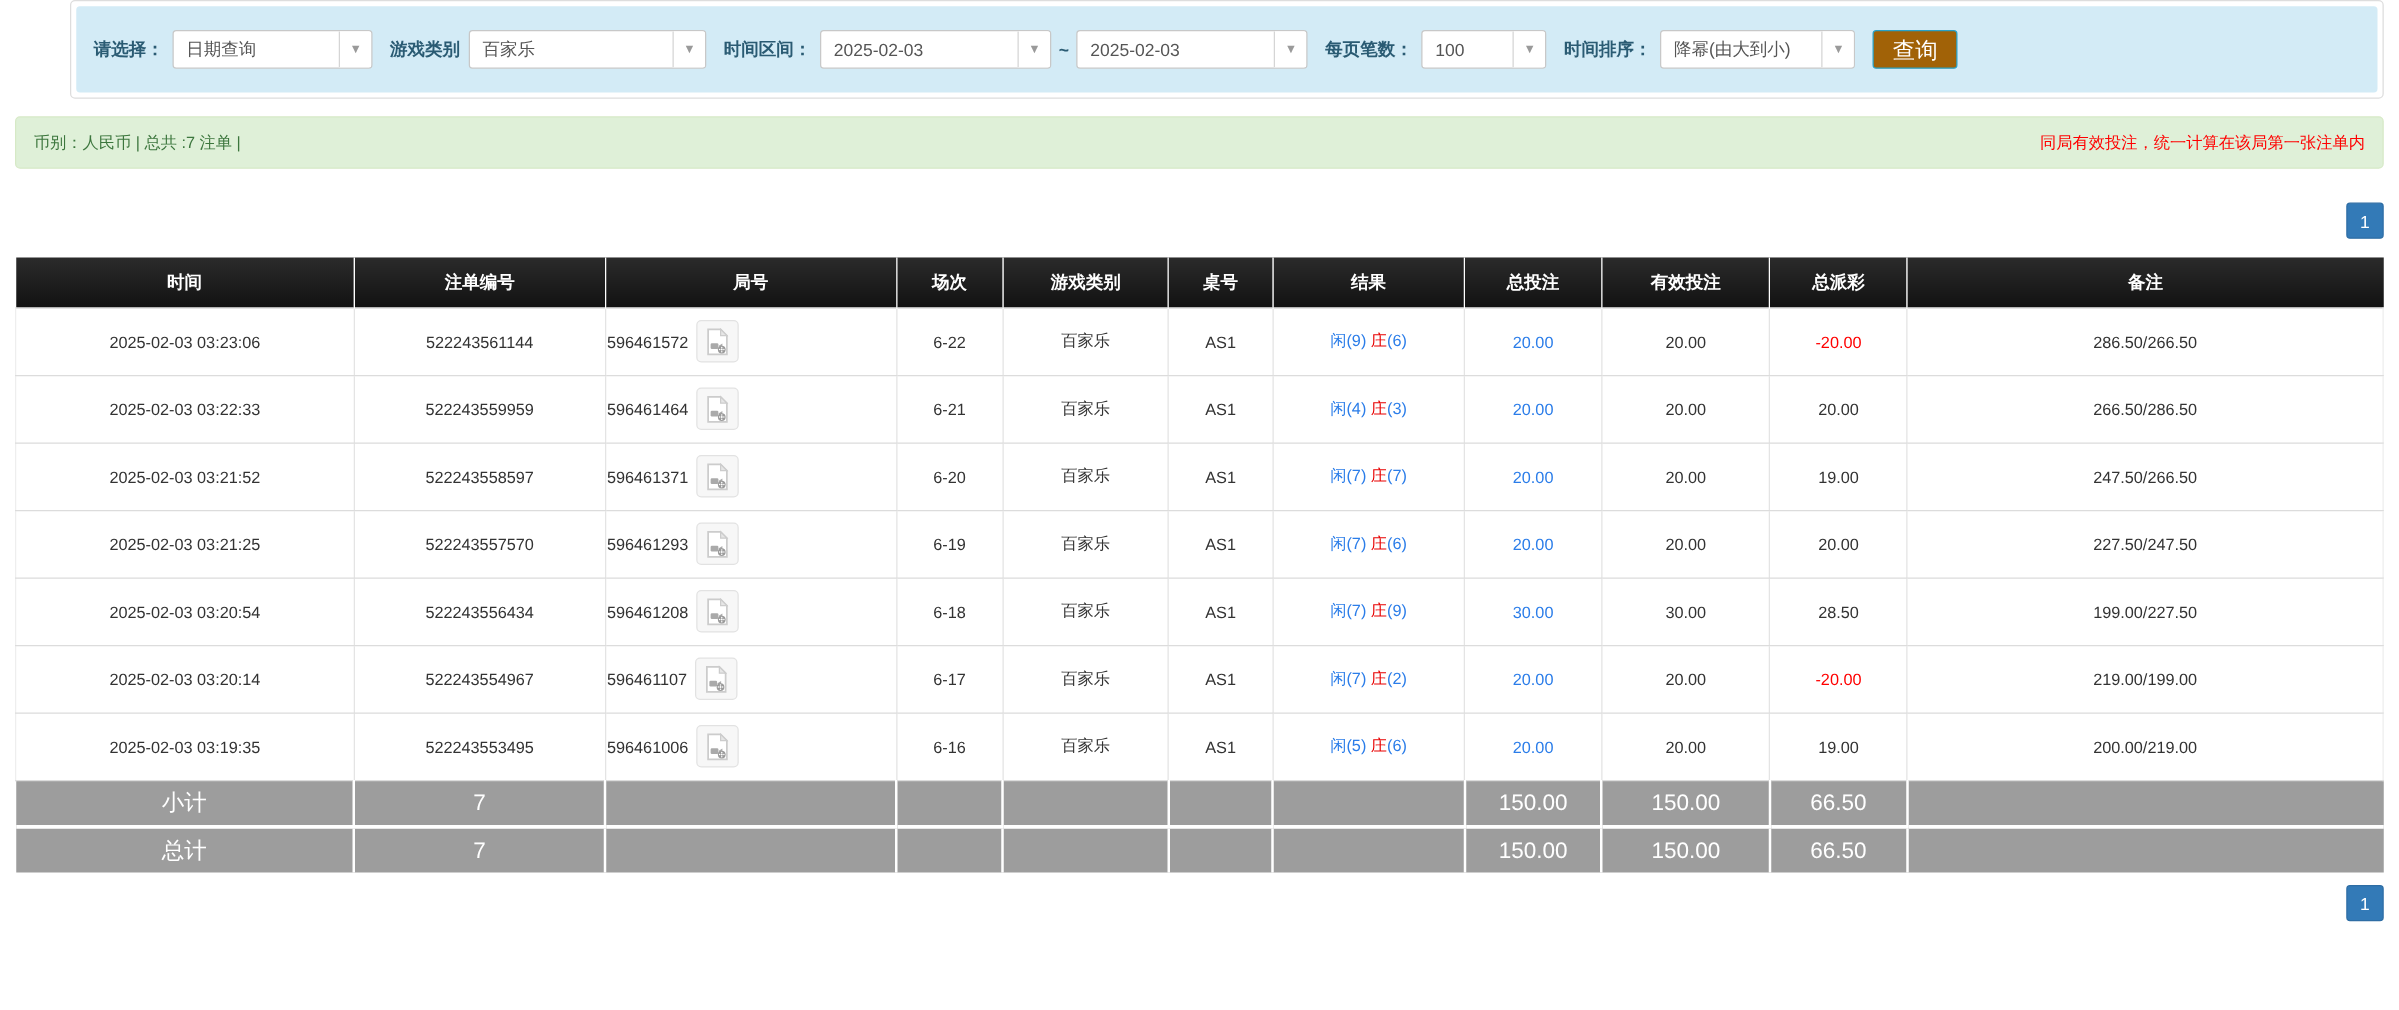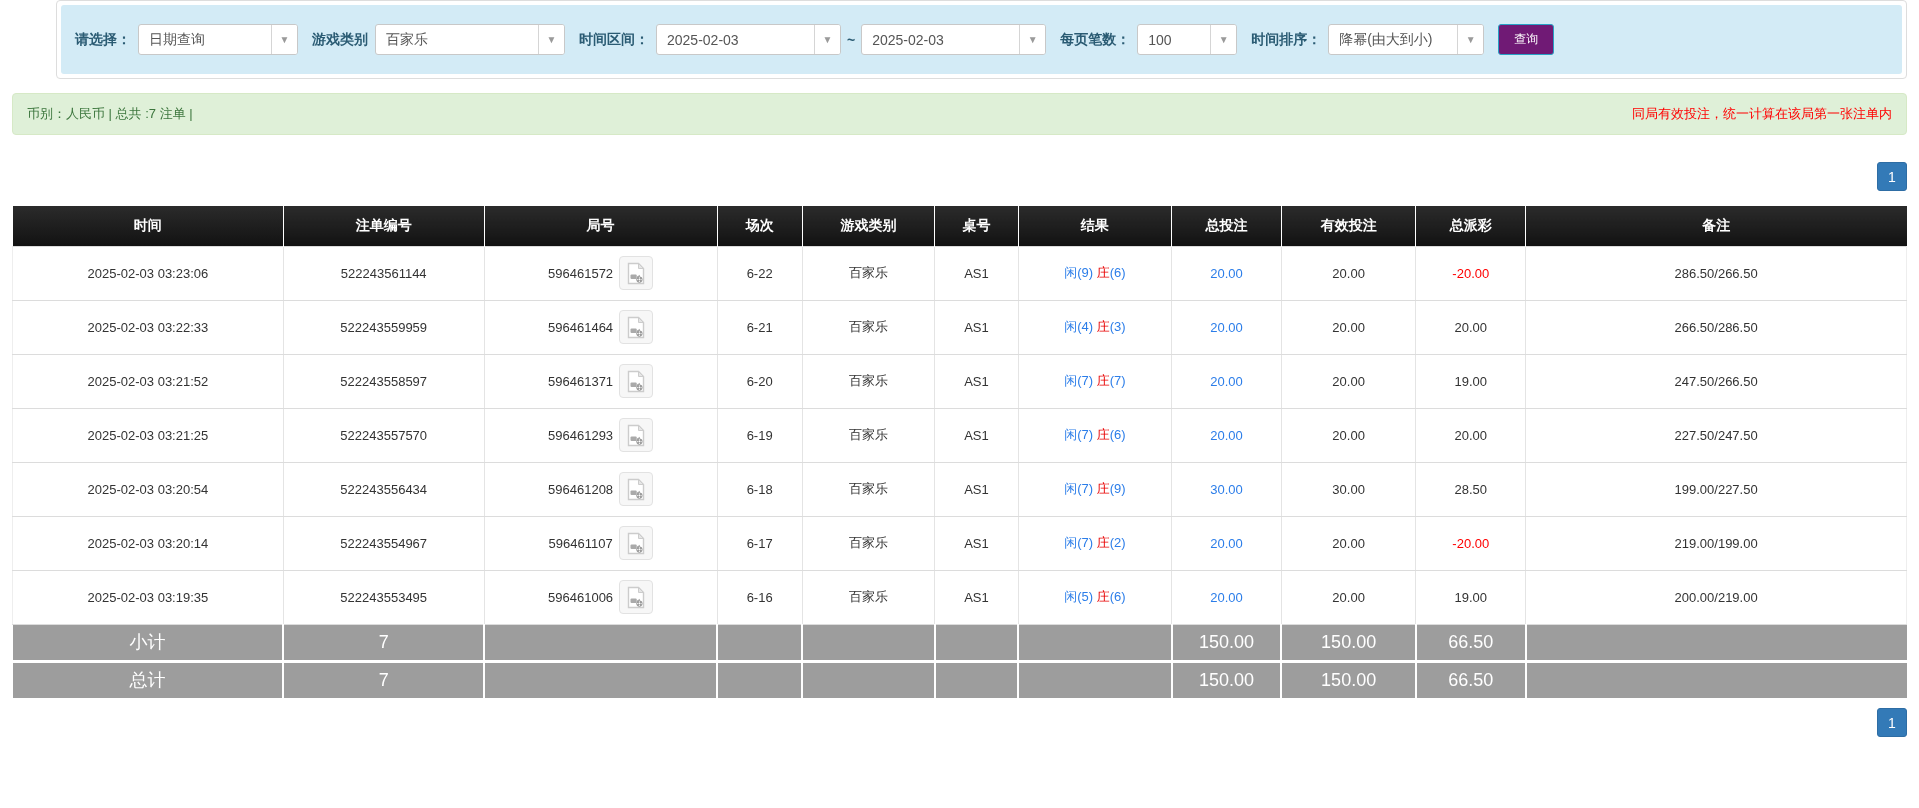--- a/index.html
+++ b/index.html
@@ -26,22 +26,22 @@
   }
   .sel .sel-val {
     display:flex; align-items:center; padding:0 10px; font-size:14px; color:#555; flex:1 1 auto;
   }
   .sel .sel-arrow {
     width:26px; border-left:1px solid #d5d5d5; display:flex; align-items:center;
     justify-content:center; color:#9a9a9a; font-size:10px; background:#fff;
   }
   .tilde { font-size:14px; color:#2a5b73; font-weight:bold; margin:0 6px; }
   .search-btn {
-    margin-left:14px; height:31px; padding:0 15px; background:#701a75; color:#fff;
-    border:1px solid #28a1c5; border-radius:3px; font-size:12px; cursor:pointer;
+    margin-left:14px; height:31px; padding:0 15px; background:#a16207; color:#fff;
+    border:1px solid #28a1c5; border-radius:3px; font-size:18px; cursor:pointer;
     font-family:"Liberation Sans", sans-serif;
   }
 
   
   .alert-bar {
     margin-top:14px; background:#dff0d8; border:1px solid #d6e9c6; border-radius:4px;
     padding:11px 14px; display:flex; justify-content:space-between; align-items:center;
     font-size:13px; color:#3c763d;gap:28px;
   }
   .alert-bar .notice { color:#ff0000; font-size:13px; }
@@ -68,21 +68,21 @@
     background:#fff; overflow:hidden;
   }
   tbody tr:first-child td { border-top:1px solid #dcdcdc; }
   tbody td:first-child { border-left:1px solid #eee; }
   tbody td:last-child { border-right:1px solid #eee; }
   .val-blue { color:#2b7de9; }
   .neg { color:#ff0000; }
   .res-player { color:#2b7de9; }
   .res-banker { color:#e80000; }
   .res-banker-num { color:#2b7de9; }
-  .round-wrap { display:flex; align-items:center; justify-content:center; gap:6px; }
+  .round-wrap { display:flex; align-items:center; justify-content:flex-start; gap:6px; }
   .video-btn {
     width:34px; height:34px; background:#f7f7f7; border:1px solid #e2e2e2; border-radius:4px;
     display:flex; align-items:center; justify-content:center; cursor:pointer; padding:0;
   }
   tfoot td {
     background:#9d9d9d; color:#fff; font-size:18px; height:37px; text-align:center;
     border-right:2px solid #fff;
   }
   tfoot td:last-child { border-right:none; }
   tfoot tr.total-row td { border-top:3px solid #fff; }

